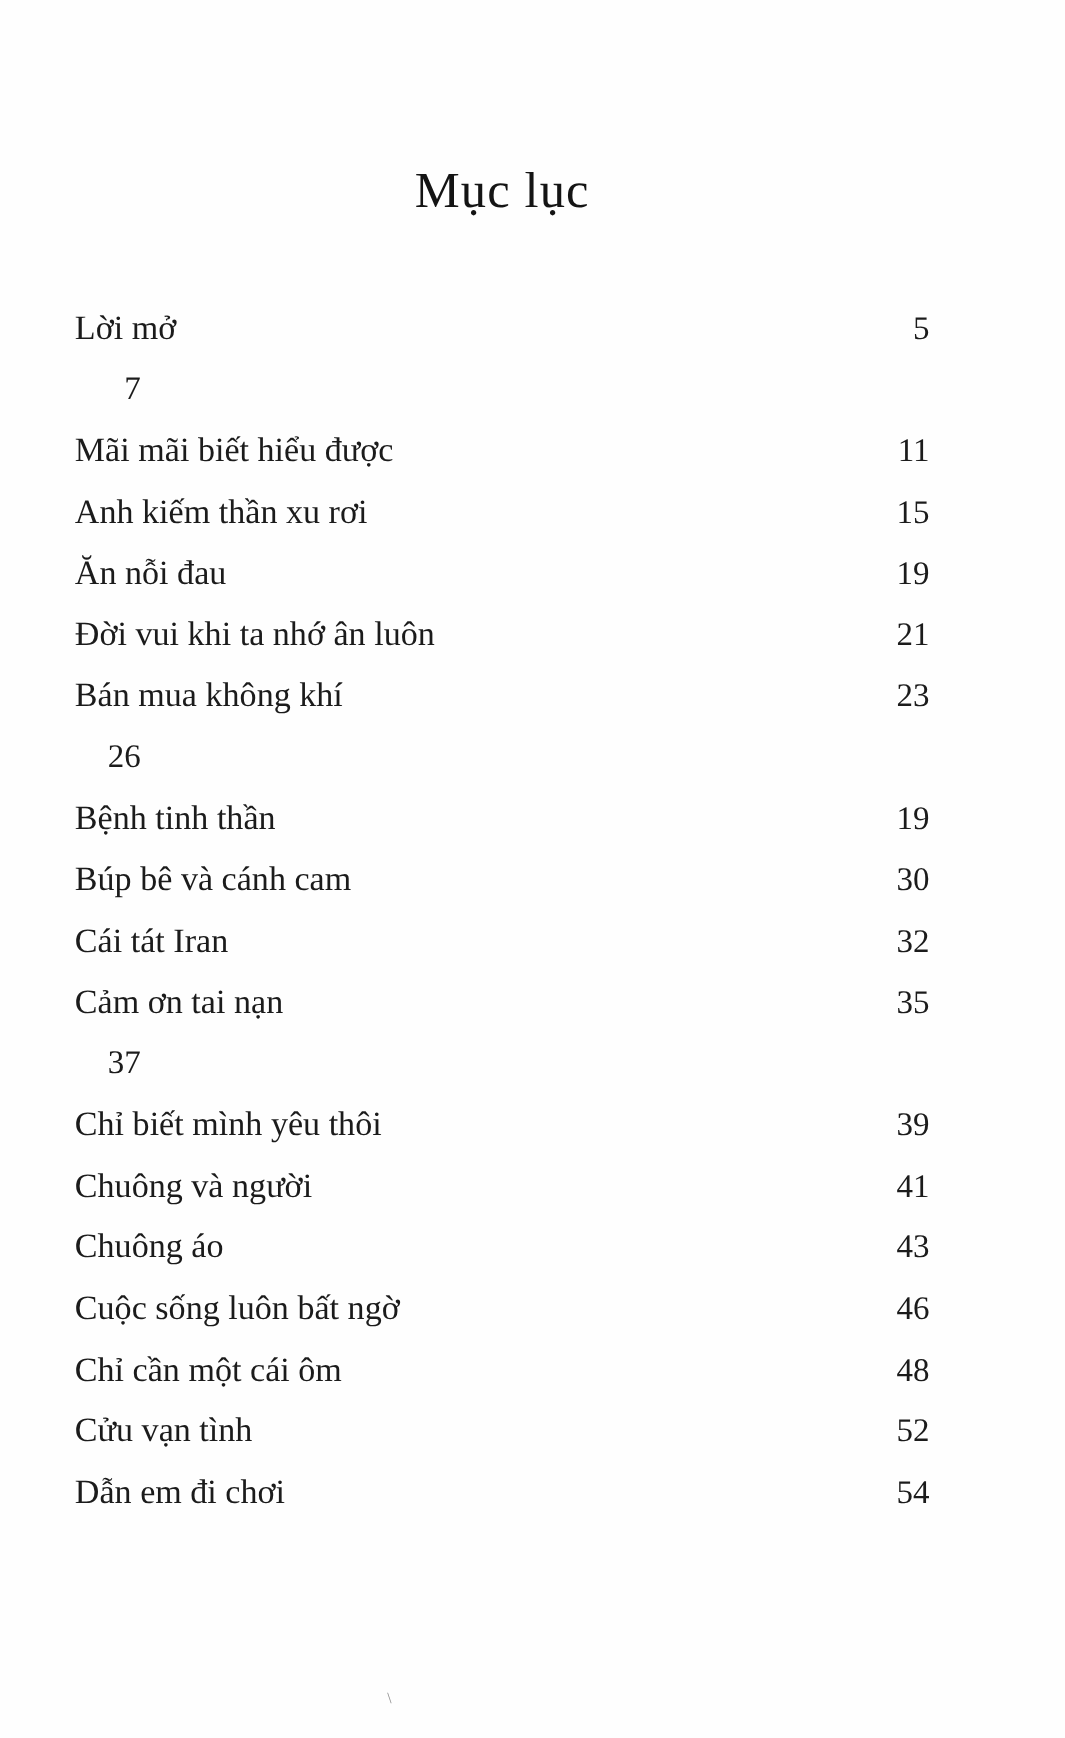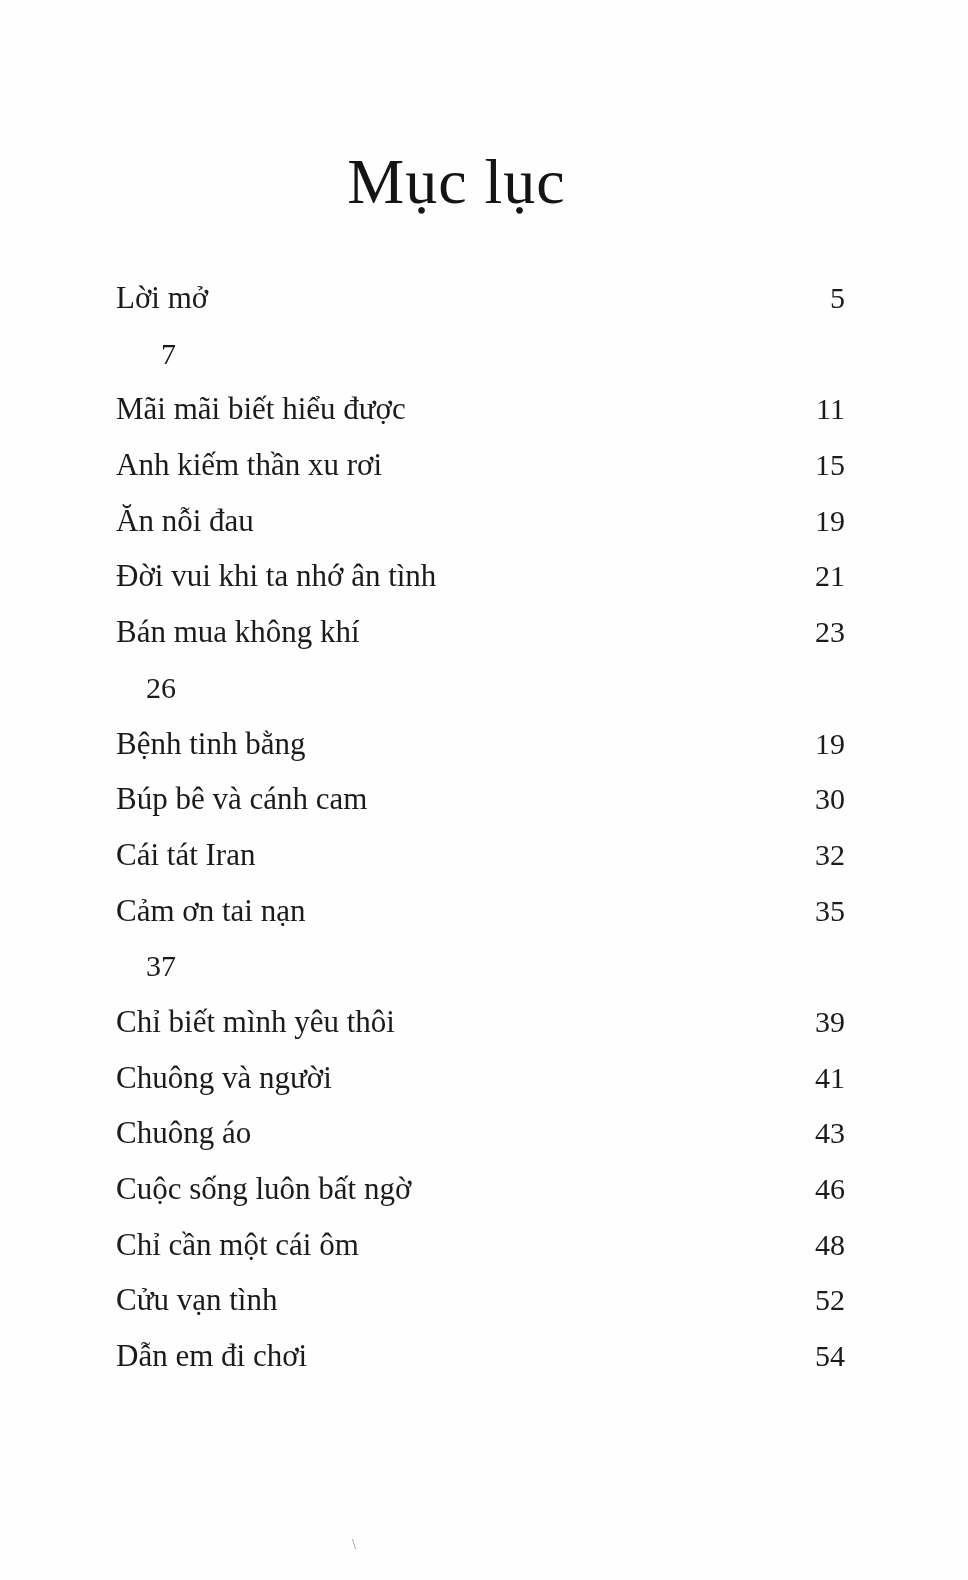--- a/index.html
+++ b/index.html
@@ -16,39 +16,38 @@
     font-family: "Liberation Serif", serif;
     color: #1a1a1a;
   }
   .page-title {
     position: absolute;
     top: 150px;
     left: 68px;
     width: 777px;
     margin: 0;
     text-align: center;
-    font-size: 64px;
+    font-size: 46px;
     font-weight: 500;
     letter-spacing: 1px;
     line-height: 1;
     color: #141414;
   }
   .toc-list {
     position: absolute;
     top: 270px;
     left: 68px;
     width: 777px;
   }
   .toc-row {
     display: flex;
     justify-content: space-between;
     align-items: baseline;
     height: 55.7px;
     line-height: 55.7px;
-    margin-left: 48px;
   }
   .toc-title {
     font-size: 31px;
     color: #1b1b1b;
     white-space: nowrap;
   }
   .toc-page {
     font-size: 30px;
     color: #1b1b1b;
     text-align: right;
@@ -91,35 +90,35 @@
         <span class="toc-title">Anh kiếm thần xu rơi</span>
         <span class="toc-page">15</span>
       </div>
 
       <div class="toc-row">
         <span class="toc-title">Ăn nỗi đau</span>
         <span class="toc-page">19</span>
       </div>
 
       <div class="toc-row">
-        <span class="toc-title">Đời vui khi ta nhớ ân tình</span>
+        <span class="toc-title">Đời vui khi ta nhớ ân luôn</span>
         <span class="toc-page">21</span>
       </div>
 
       <div class="toc-row">
         <span class="toc-title">Bán mua không khí</span>
         <span class="toc-page">23</span>
       </div>
 
       <div class="toc-row">
         <span class="toc-page">26</span>
       </div>
 
       <div class="toc-row">
-        <span class="toc-title">Bệnh tinh bằng</span>
+        <span class="toc-title">Bệnh tinh thần</span>
         <span class="toc-page">19</span>
       </div>
 
       <div class="toc-row">
         <span class="toc-title">Búp bê và cánh cam</span>
         <span class="toc-page">30</span>
       </div>
 
       <div class="toc-row">
         <span class="toc-title">Cái tát Iran</span>

